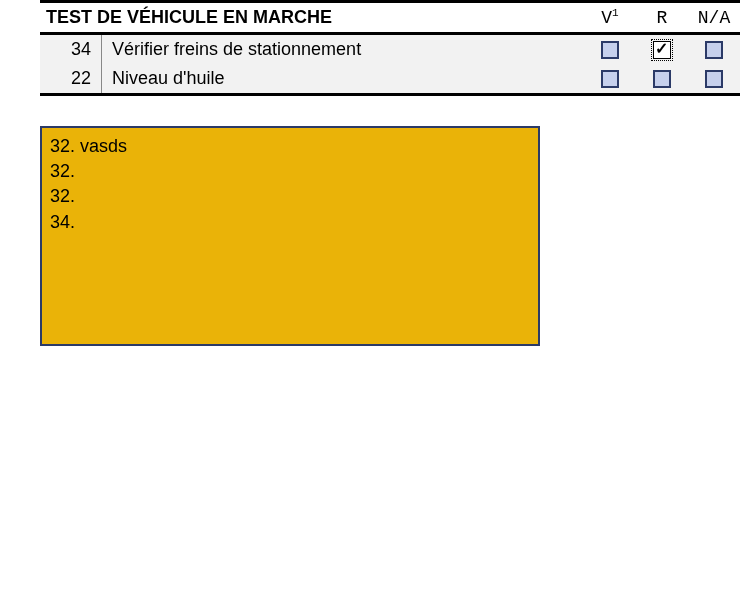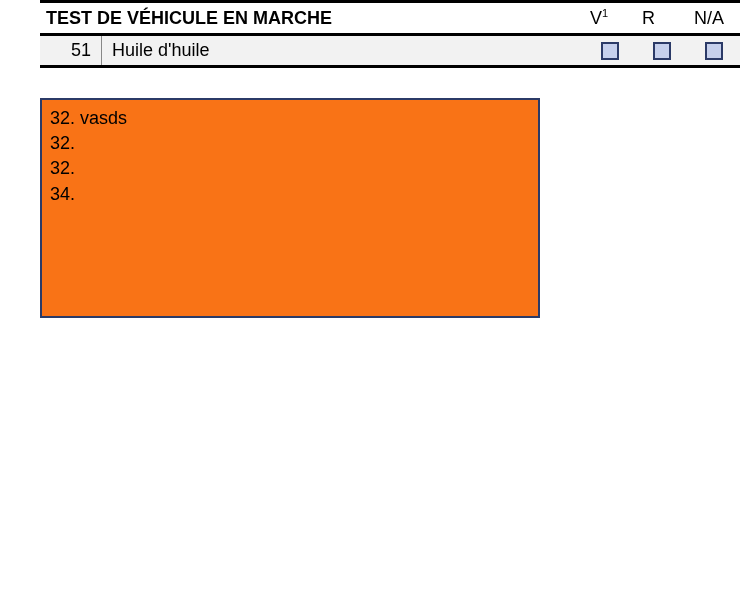--- a/index.html
+++ b/index.html
@@ -26,21 +26,23 @@
     margin-left: 27px;
   }
   tr.section-header td {
     font-weight: bold;
     border-top: 3px solid #000;
     border-bottom: 3px solid #000;
     background: #fff;
   }
   tr.section-header .col-hdr {
     font-weight: normal;
+    text-align: center;
     white-space: nowrap;
+    font-family: Liberation Mono, monospace;
   }
   tr.section-header .col-hdr .sup {
     font-size: 11px;
     vertical-align: super;
   }
   tr.item-row td.num {
     width: 45px;
     text-align: right;
     padding-right: 10px;
     border-right: 1px solid #888;
@@ -94,21 +96,21 @@
     margin-left: 40px;
   }
   .comments-label {
     width: 180px;
     padding-top: 30px;
   }
   .comments-box {
     width: 500px;
     min-height: 220px;
     border: 2px solid #2b3a67;
-    background: #f97316;
+    background: #eab308;
     padding: 6px 8px;
     box-sizing: border-box;
     white-space: pre-line;
     line-height: 1.4;
     font-size: 18px;
   }
 </style>
 </head>
 <body>
 
@@ -116,22 +118,29 @@
 
   <table class="checklist">
     <tbody id="checklist-body">
         <tr class="section-header">
           <td colspan="2">TEST DE VÉHICULE EN MARCHE</td>
           <td class="col-hdr"><span>V</span><span class="sup">1</span></td>
           <td class="col-hdr">R</td>
           <td class="col-hdr">N/A</td>
         </tr>
         <tr class="item-row alt">
-          <td class="num">51</td>
-          <td class="desc">Huile d'huile</td>
+          <td class="num">34</td>
+          <td class="desc">Vérifier freins de stationnement</td>
+          <td class="cb"><span class="checkbox"></span></td>
+          <td class="cb"><span class="checkbox checked"></span></td>
+          <td class="cb"><span class="checkbox"></span></td>
+        </tr>
+        <tr class="item-row alt">
+          <td class="num">22</td>
+          <td class="desc">Niveau d'huile</td>
           <td class="cb"><span class="checkbox"></span></td>
           <td class="cb"><span class="checkbox"></span></td>
           <td class="cb"><span class="checkbox"></span></td>
         </tr>
         <tr class="closing">
           <td colspan="5"></td>
         </tr>
       </tbody>
   </table>
 

